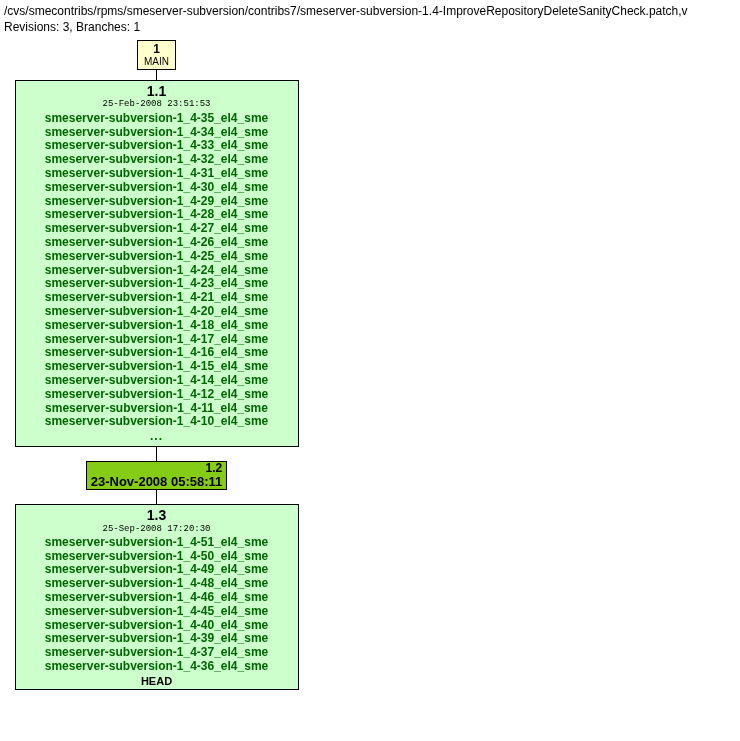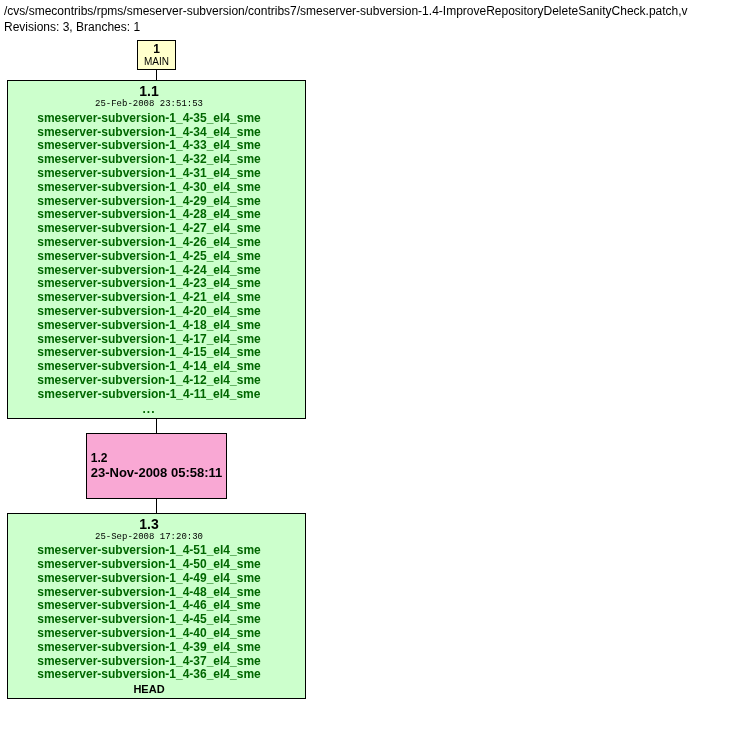--- a/index.html
+++ b/index.html
@@ -35,39 +35,39 @@
     padding: 1px 6px;
     text-align: center;
     font-size: 10px;
     line-height: 1.2;
   }
   .node-main .num {
     font-weight: bold;
     font-size: 12px;
   }
   .node-rev {
-    background: #f9a8d4;
+    background: #84cc16;
     border: 1px solid #000;
-    padding: 18px 4px;
-    text-align: left;
+    padding: 0 4px;
+    text-align: right;
     font-size: 10px;
     line-height: 1.1;
   }
   .node-rev .rev {
     font-weight: bold;
     font-size: 12px;
   }
   .node-rev .date {
     font-size: 13px;
     font-weight: bold;
   }
   .node-big {
     background: #ccffcc;
     border: 1px solid #000;
-    padding: 2px 21px 2px 6px;
+    padding: 2px 6px 2px 6px;
     text-align: center;
     font-size: 10px;
     line-height: 1.15;
     min-width: 270px;
   }
   .node-big .rev {
     font-weight: bold;
     font-size: 14px;
   }
   .node-big .date {
@@ -130,24 +130,26 @@
         <div>smeserver-subversion-1_4-28_el4_sme</div>
         <div>smeserver-subversion-1_4-27_el4_sme</div>
         <div>smeserver-subversion-1_4-26_el4_sme</div>
         <div>smeserver-subversion-1_4-25_el4_sme</div>
         <div>smeserver-subversion-1_4-24_el4_sme</div>
         <div>smeserver-subversion-1_4-23_el4_sme</div>
         <div>smeserver-subversion-1_4-21_el4_sme</div>
         <div>smeserver-subversion-1_4-20_el4_sme</div>
         <div>smeserver-subversion-1_4-18_el4_sme</div>
         <div>smeserver-subversion-1_4-17_el4_sme</div>
+        <div>smeserver-subversion-1_4-16_el4_sme</div>
         <div>smeserver-subversion-1_4-15_el4_sme</div>
         <div>smeserver-subversion-1_4-14_el4_sme</div>
         <div>smeserver-subversion-1_4-12_el4_sme</div>
         <div>smeserver-subversion-1_4-11_el4_sme</div>
+        <div>smeserver-subversion-1_4-10_el4_sme</div>
       </div>
     <div class="ellipsis">...</div>
   </div>
 
   <div class="connector conn-med"></div>
 
   <div class="node-rev">
     <div class="rev">1.2</div>
     <div class="date">23-Nov-2008 05:58:11</div>
   </div>

